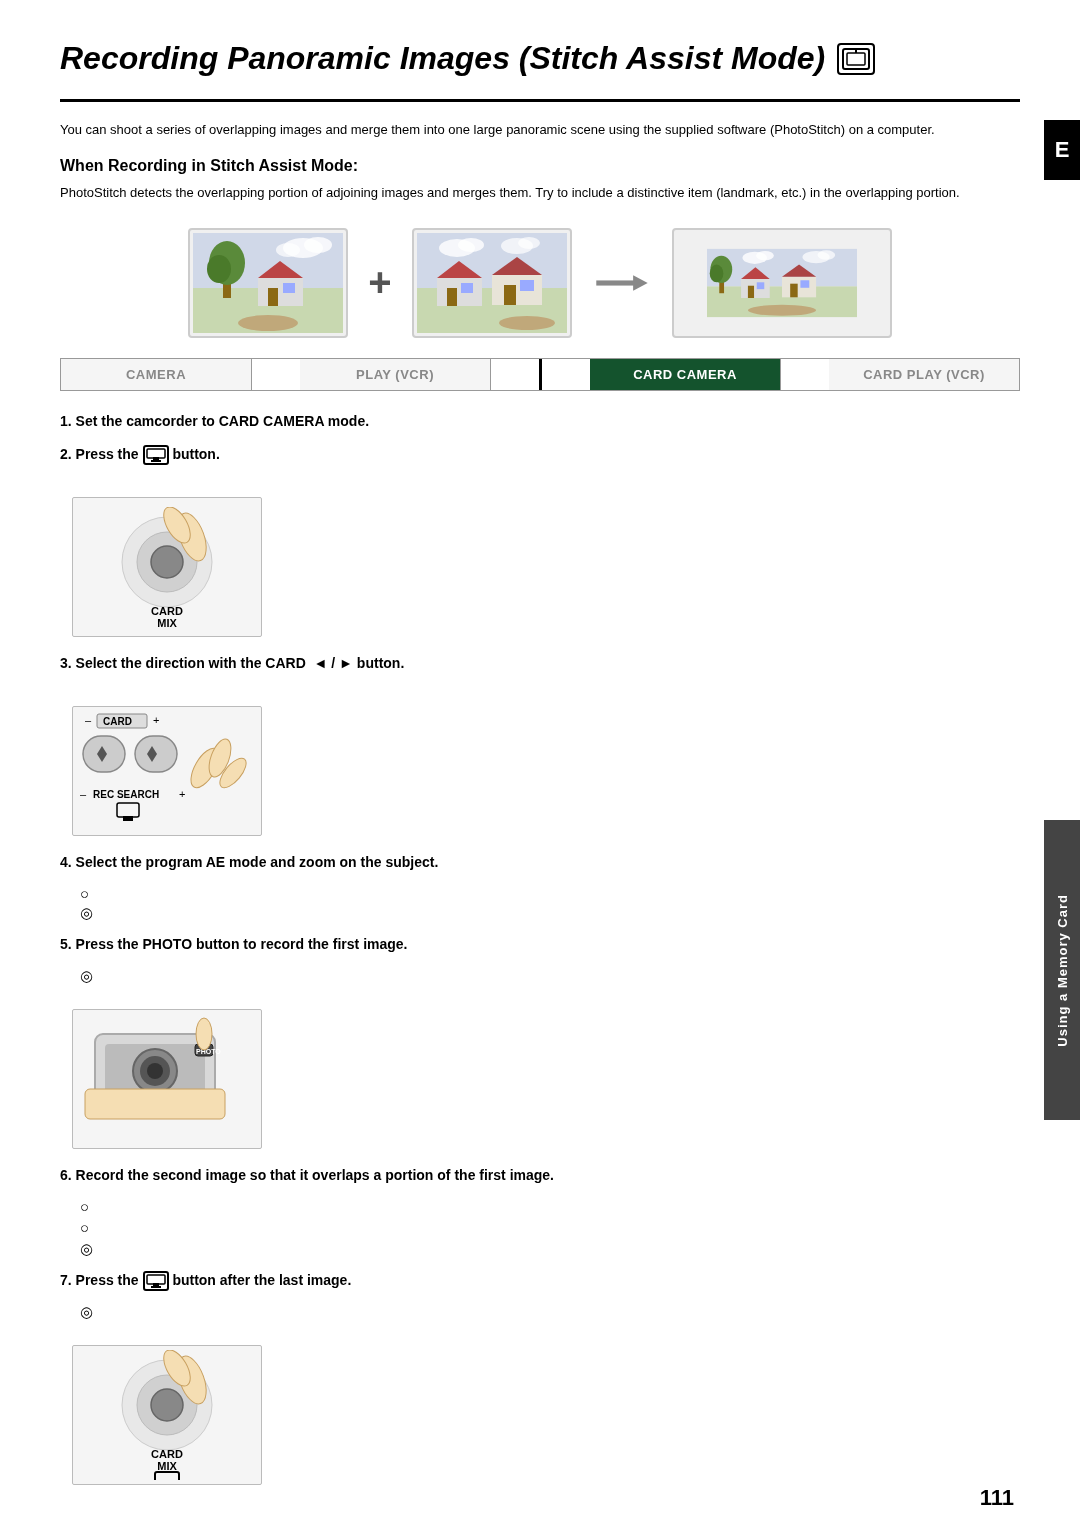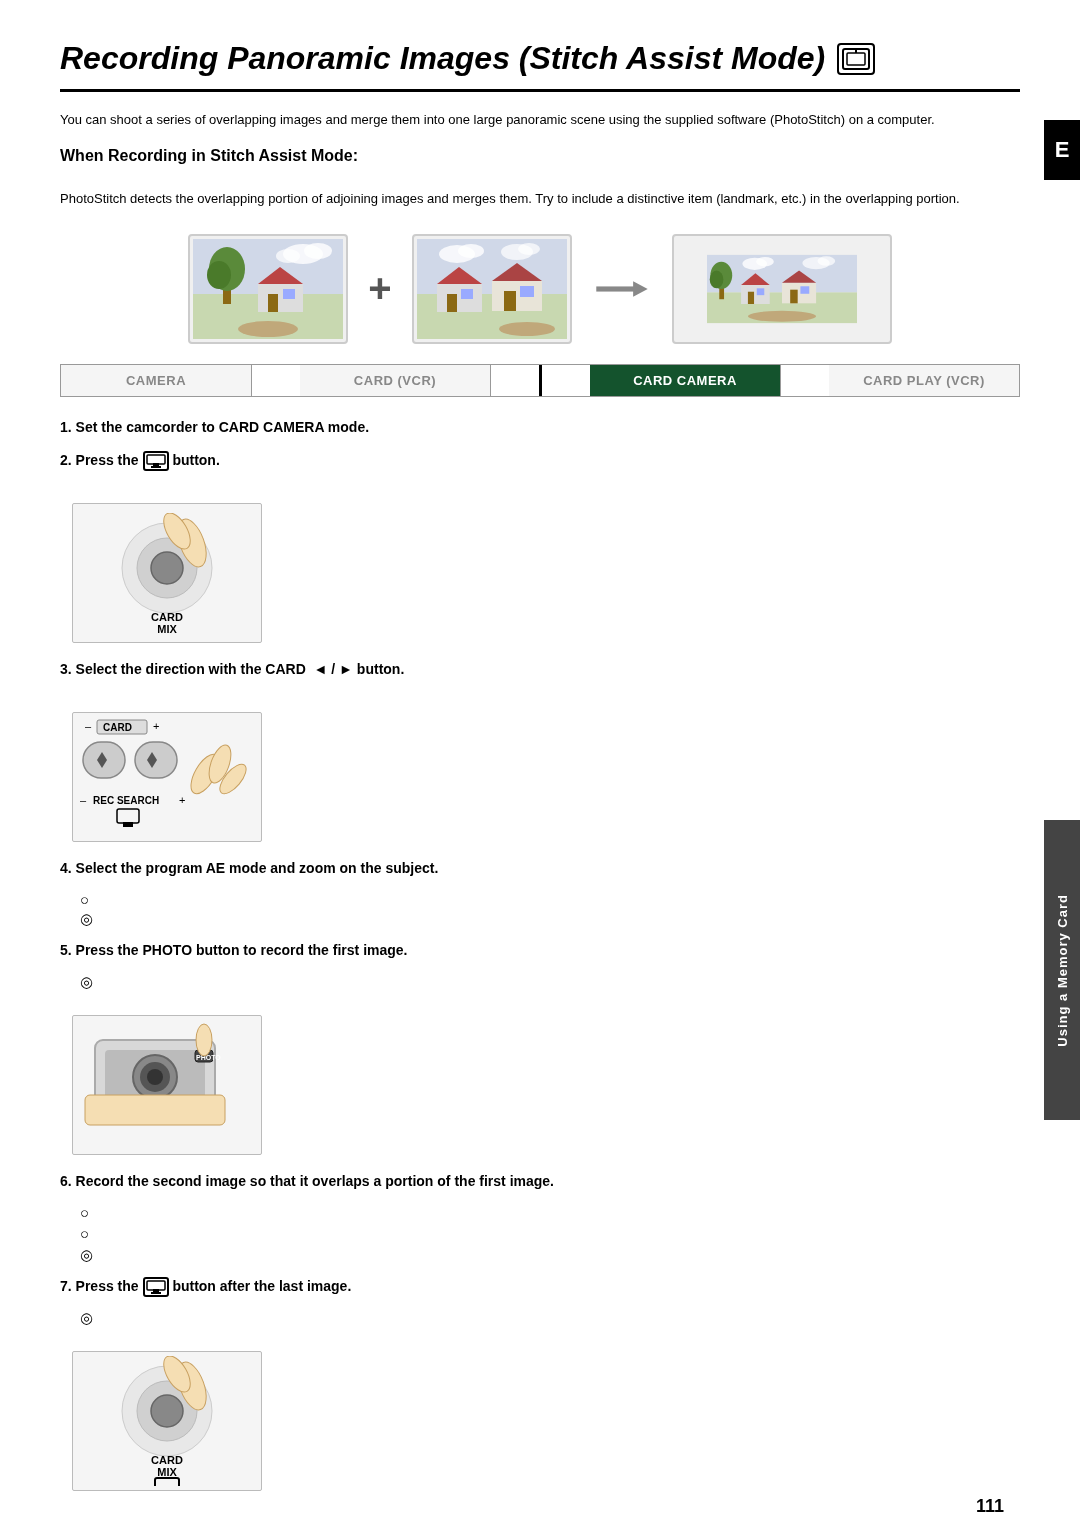--- a/index.html
+++ b/index.html
@@ -59,21 +59,21 @@
       white-space: nowrap;
       letter-spacing: 1px;
     }
 
     
     .page-title {
       font-size: 32px;
       font-weight: 900;
       font-style: italic;
       border-bottom: 3px solid #000;
-      padding-bottom: 12px;
+      padding-bottom: 22px;
       margin-bottom: 18px;
       display: flex;
       align-items: center;
       gap: 12px;
     }
     .title-icon {
       width: 38px;
       height: 32px;
       border: 2px solid #000;
       border-radius: 4px;
@@ -89,21 +89,21 @@
     
     .body-text {
       font-size: 13px;
       line-height: 1.6;
       margin-bottom: 16px;
     }
 
     .section-heading {
       font-size: 16px;
       font-weight: bold;
-      margin-bottom: 24px;
+      margin-bottom: 8px;
     }
 
     
     .panoramic-row {
       display: flex;
       align-items: center;
       justify-content: center;
       gap: 20px;
       margin: 24px 0 20px 0;
     }
@@ -186,22 +186,22 @@
     }
     .filled-item::before {
       content: '◎';
       margin-right: 6px;
     }
 
     
     .page-number {
       position: absolute;
       bottom: 30px;
-      right: 76px;
-      font-size: 18px;
+      right: 66px;
+      font-size: 22px;
       font-weight: bold;
       margin-top: 21px;
     }
 
     
     .card-mix-box {
       width: 190px;
       height: 140px;
       border: 1px solid #bbb;
       background: #f5f5f5;
@@ -369,21 +369,21 @@
         <ellipse cx="70" cy="13" rx="18" ry="9" fill="#fff" opacity="0.8"></ellipse>
         <ellipse cx="85" cy="10" rx="13" ry="7" fill="#fff" opacity="0.8"></ellipse>
         <ellipse cx="160" cy="12" rx="20" ry="9" fill="#fff" opacity="0.7"></ellipse>
         <ellipse cx="175" cy="9" rx="13" ry="7" fill="#fff" opacity="0.7"></ellipse>
       </svg>
     </div>
   </div>
 
   <div class="mode-tabs">
     <div class="mode-tab">CAMERA</div>
-    <div class="mode-tab">CARD (VCR)</div>
+    <div class="mode-tab">PLAY (VCR)</div>
     <div class="mode-tab-divider"></div>
     <div class="mode-tab active">CARD CAMERA</div>
     <div class="mode-tab">CARD PLAY (VCR)</div>
   </div>
 
   <div class="step">
     <span>1</span>. <span>Set the camcorder to CARD CAMERA mode.</span>
   </div>
 
   <div class="steps-right-layout">

